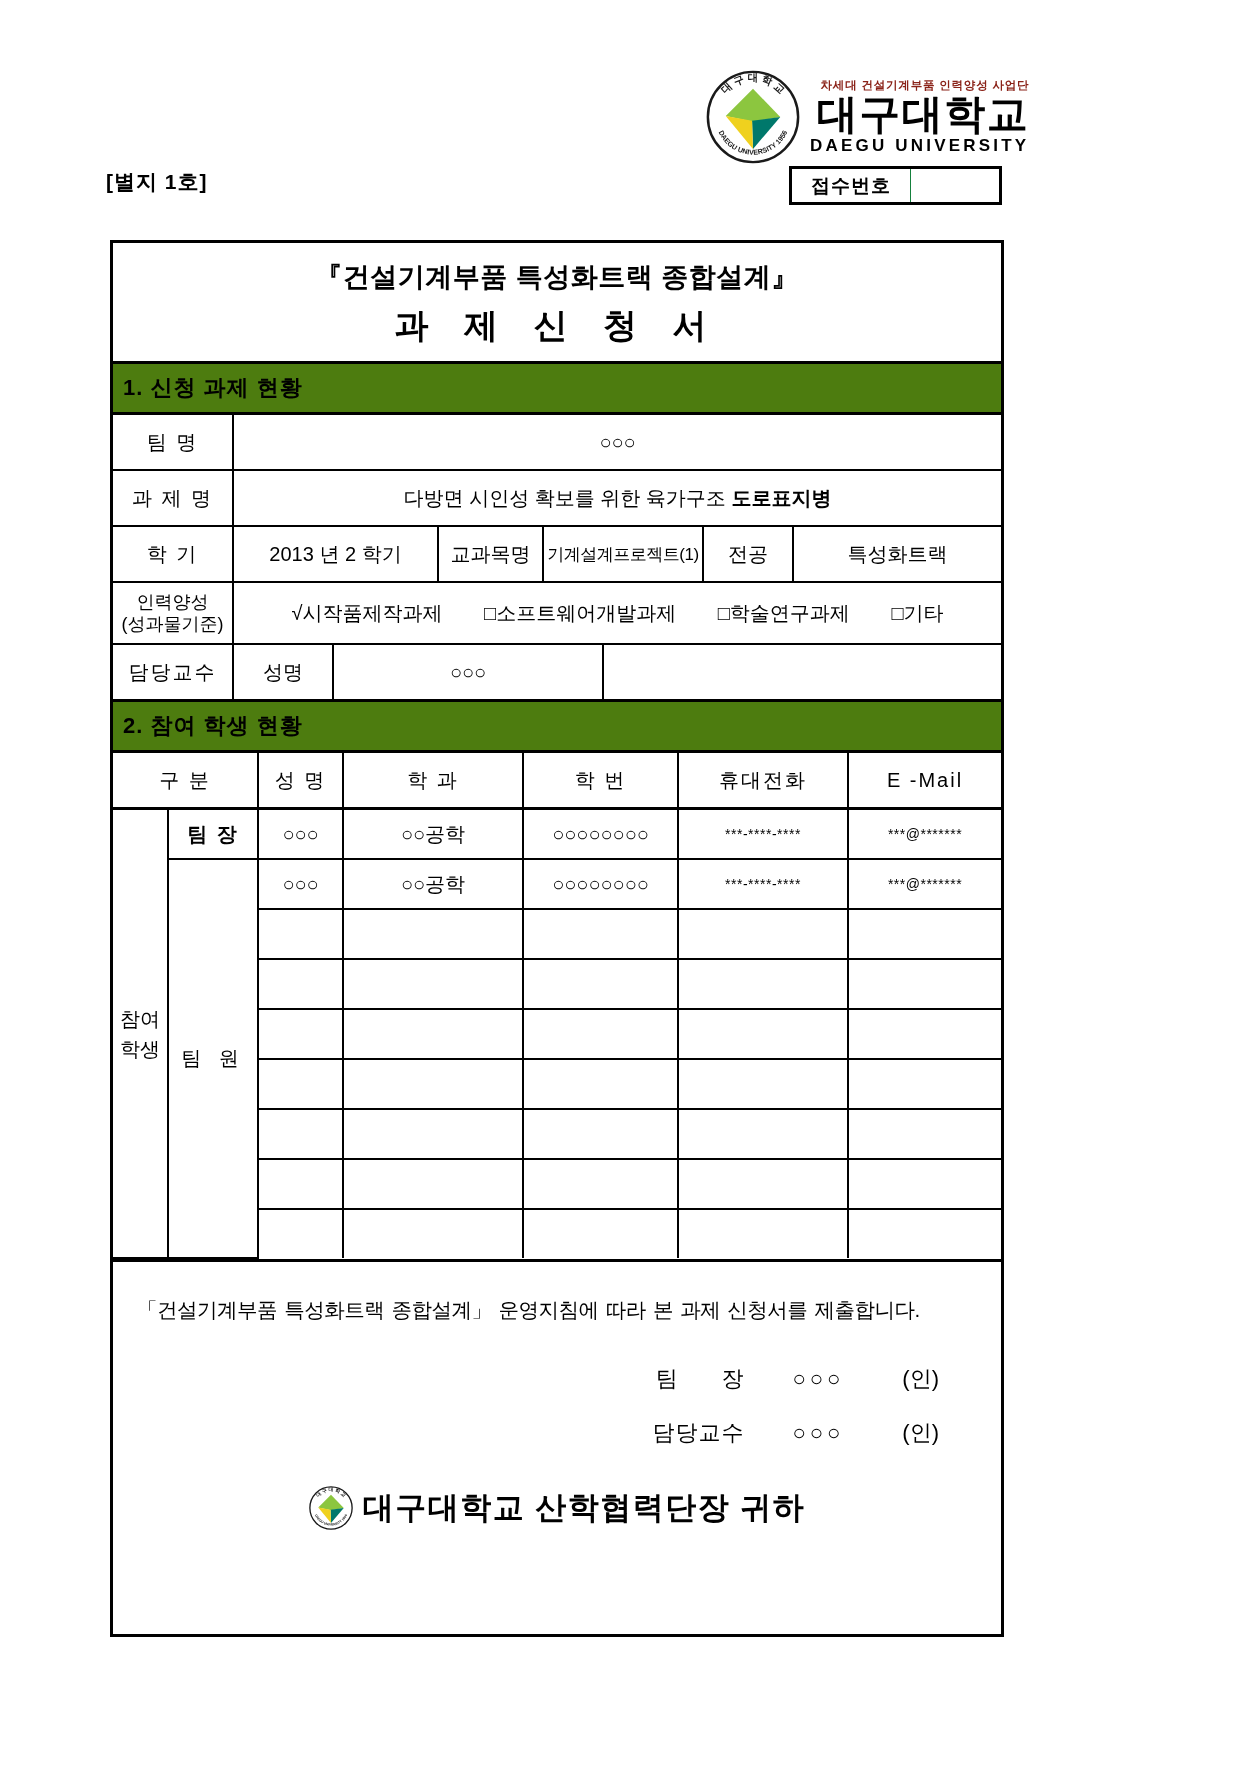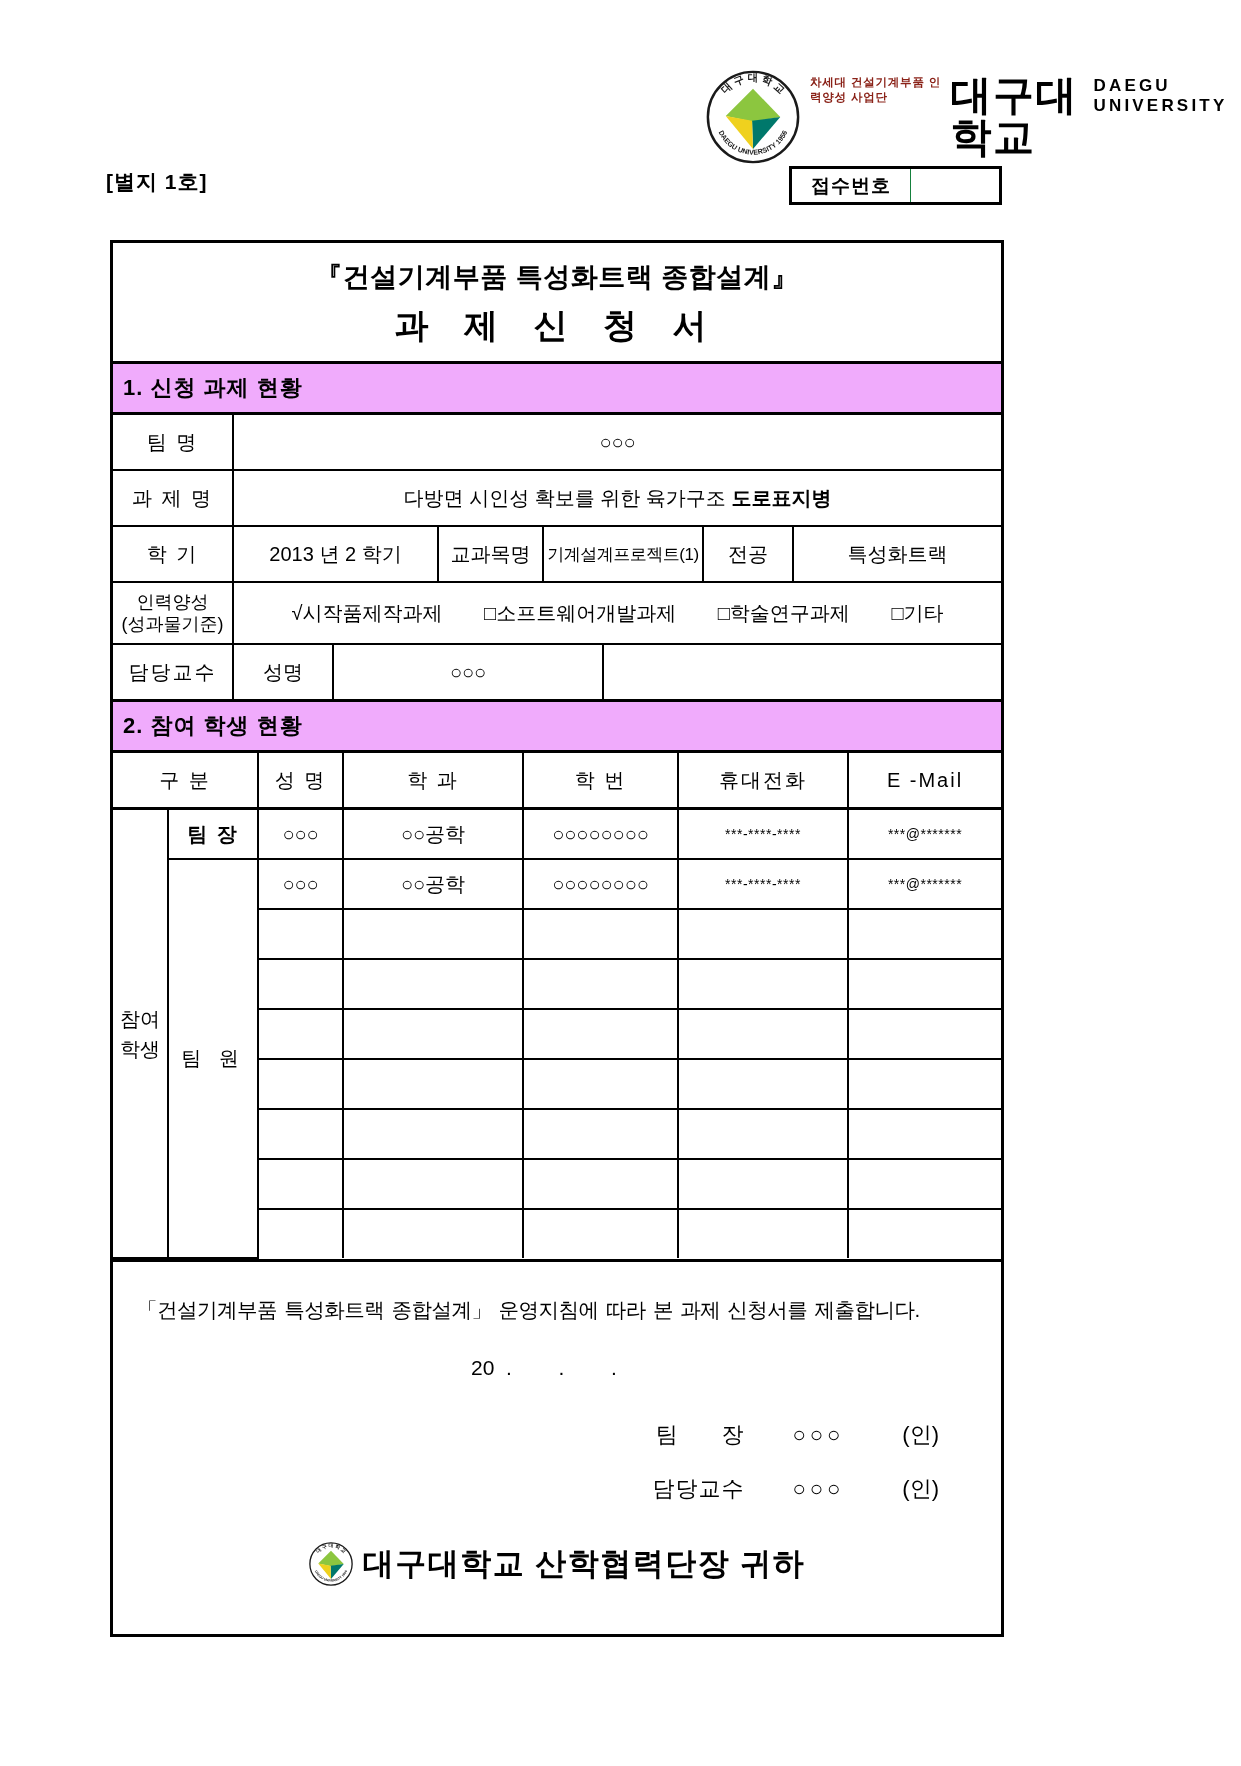--- a/index.html
+++ b/index.html
@@ -10,21 +10,21 @@
     color: #000;
   }
   .page { position: relative; width: 1241px; height: 1766px; overflow: hidden; }
 
   
   .logo-block {
     position: absolute; left: 706px; top: 70px;
     display: flex; align-items: center; gap: 10px;
   }
   .seal { flex: 0 0 auto; }
-  .wordmark { display: flex; align-items: flex-start; }
+  .wordmark { display: flex; flex-direction: column; align-items: flex-end; }
   .tagline { font-size: 11.5px; font-weight: bold; color: #8a2218; letter-spacing: 0.8px; margin-bottom: 1px; }
   .uni-kr { font-size: 41px; font-weight: 900; letter-spacing: 1.5px; line-height: 1.02; }
   .uni-en { font-size: 17px; font-weight: bold; letter-spacing: 3.2px; margin-top: 1px; }
 
   .form-label {
     position: absolute; left: 106px; top: 168px;
     font-size: 21px; font-weight: bold; letter-spacing: 1px;
   }
   .receipt-box {
     position: absolute; left: 789px; top: 166px;
@@ -42,21 +42,21 @@
   .doc {
     position: absolute; left: 110px; top: 240px;
     width: 888px; border: 3px solid #000;
     background: #fff;
   }
   .title-block { text-align: center; padding: 16px 0 12px 0; }
   .title1 { font-size: 27px; font-weight: bold; letter-spacing: 0.5px; }
   .title2 { font-size: 34px; font-weight: bold; letter-spacing: 13px; margin-top: 8px; }
 
   .section-bar {
-    background: #f0abfc;
+    background: #4d7c0f;
     border-top: 3px solid #000; border-bottom: 3px solid #000;
     font-size: 22px; font-weight: bold;
     padding: 9px 8px 9px 10px; letter-spacing: 1px;
   }
 
   table { border-collapse: collapse; width: 100%; table-layout: fixed; }
   td {
     border: 2px solid #000;
     font-size: 20px; text-align: center; vertical-align: middle;
     overflow: hidden; padding: 2px;
@@ -285,21 +285,20 @@
         <td></td>
         <td></td>
         <td class="mono-sm"></td>
         <td class="mono-sm"></td>
       </tr>
     </tbody>
       </table>
 
     <div class="footer">
       <div class="stmt">「건설기계부품 특성화트랙 종합설계」 운영지침에 따라 본 과제 신청서를 제출합니다.</div>
-      <div class="dateline">20  .        .        .</div>
 
       <div class="sig-row">
         <span class="sig-label">팀      장</span>
         <span class="sig-name">○○○</span>
         <span class="sig-seal">(인)</span>
       </div>
       <div class="sig-row second">
         <span class="sig-label">담당교수</span>
         <span class="sig-name">○○○</span>
         <span class="sig-seal">(인)</span>

